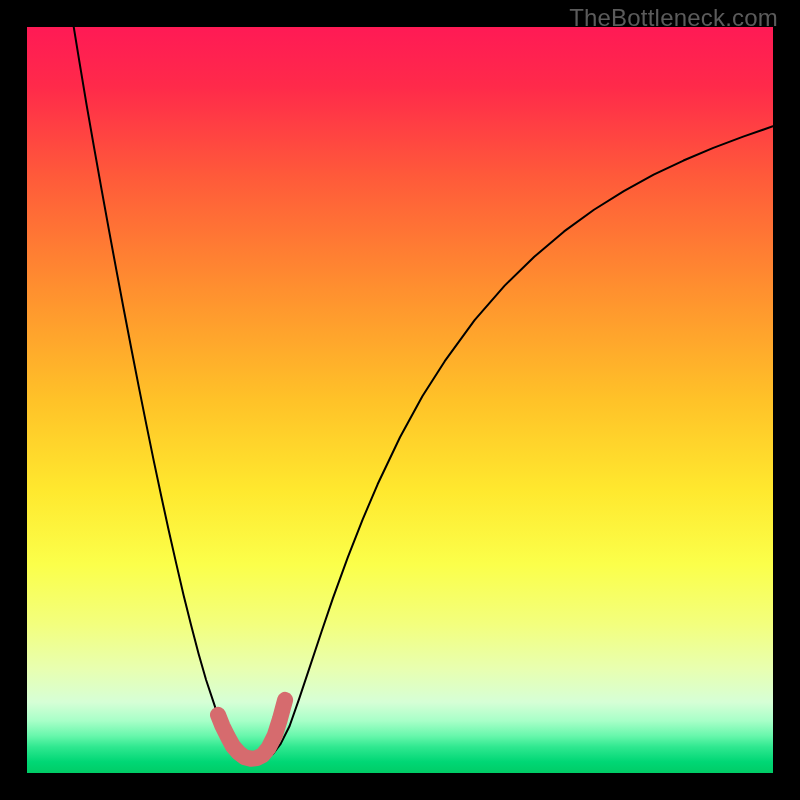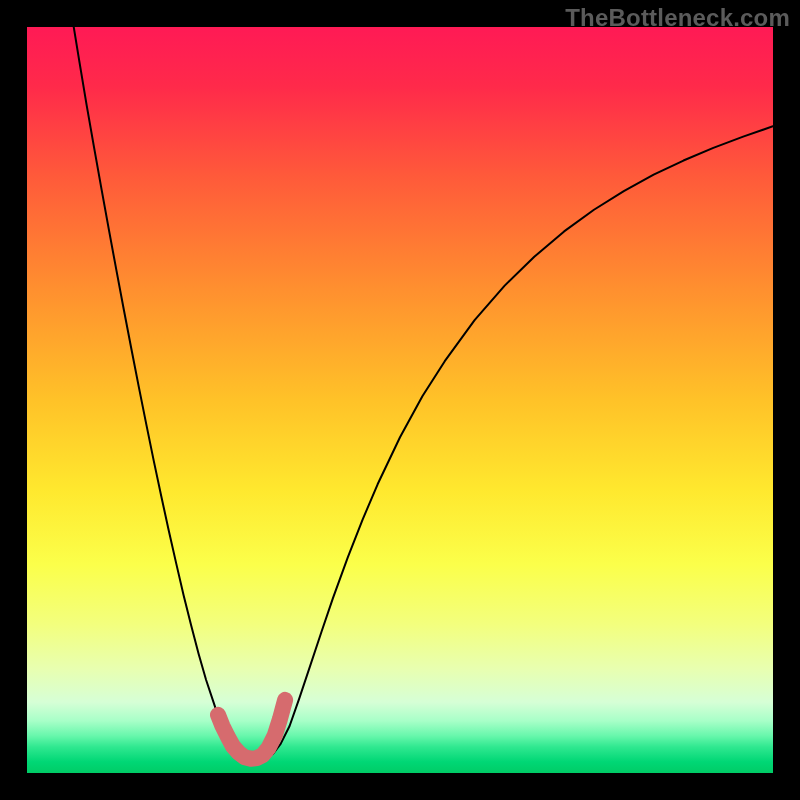--- a/index.html
+++ b/index.html
@@ -20,24 +20,24 @@
     position: absolute;
     left: 27px;
     top: 27px;
     width: 746px;
     height: 746px;
     overflow: hidden;
   }
   .watermark {
     position: absolute;
     top: 4px;
-    right: 10px;
+    right: 22px;
     color: #5b5b5b;
     font-size: 24px;
-    font-weight: 700;
+    font-weight: 400;
     letter-spacing: 0.2px;
     z-index: 10;
   }
   svg {
     display: block;
   }
 </style>
 </head>
 <body>
 

